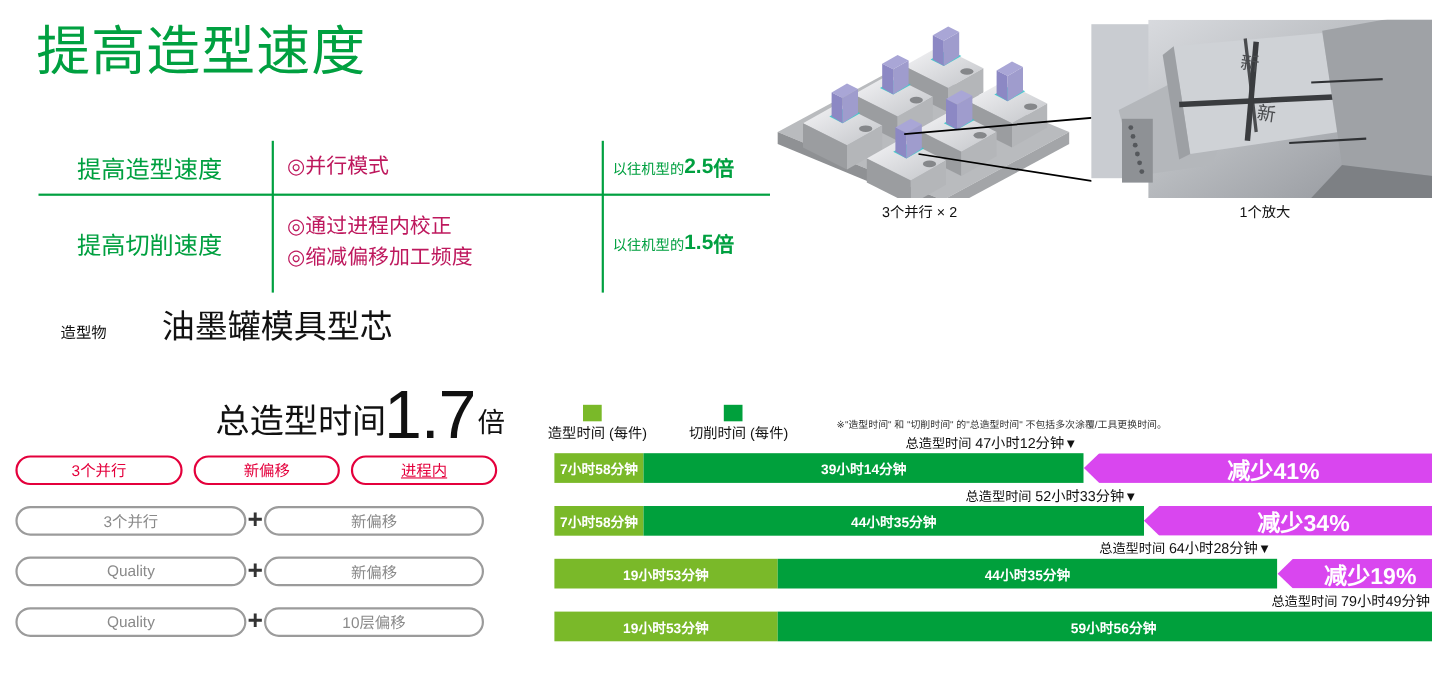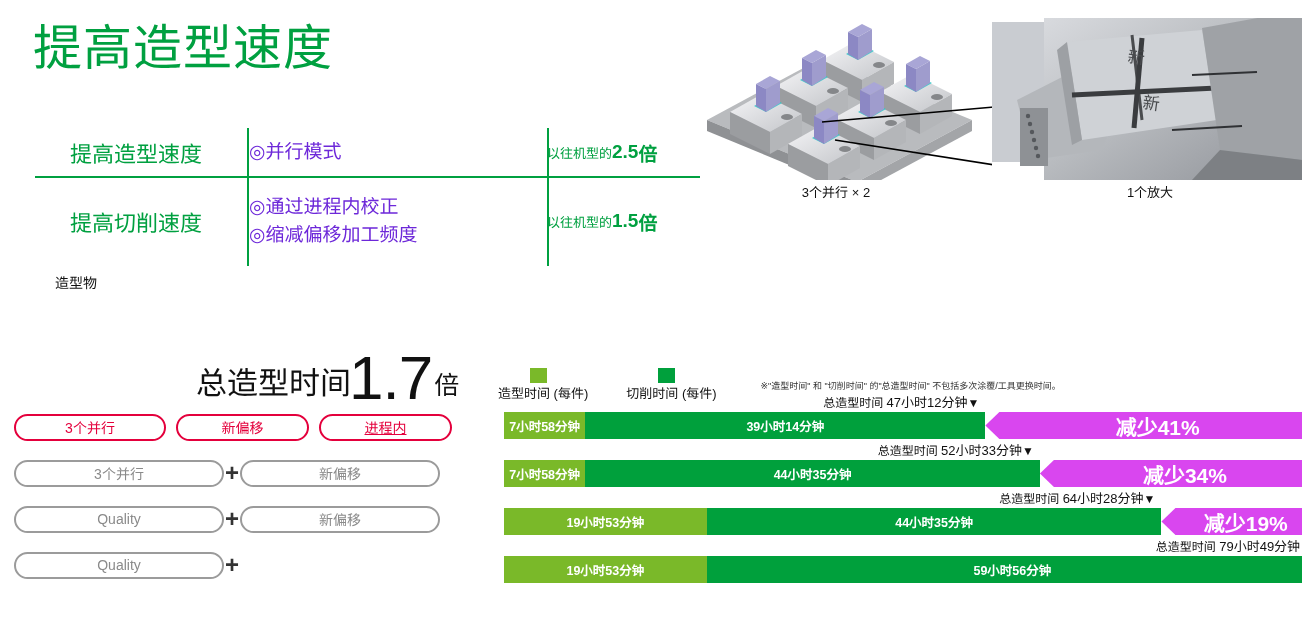--- a/index.html
+++ b/index.html
@@ -74,32 +74,32 @@
     color: #00A040;
     box-sizing: border-box;
     padding-right: 10px;
   }
   .desc-cell {
     width: 300px;
     display: flex;
     flex-direction: column;
     justify-content: center;
     box-sizing: border-box;
-    padding-left: 2px;
+    padding-left: 14px;
     font-size: 19px;
-    color: #6d28d9;
+    color: #be185d;
   }
   .desc-cell .dline { line-height: 28px; white-space: nowrap; }
   .desc-cell .indent { padding-left: 20px; }
   .rate-cell {
     width: 153px;
     display: flex;
     align-items: center;
     box-sizing: border-box;
-    padding-left: 0;
+    padding-left: 10px;
     font-size: 13px;
     color: #00A040;
     white-space: nowrap;
   }
   .rate-cell b { font-size: 19px; font-weight: bold; }
 
   
   #object-line {
     left: 55px;
     top: 272px;
@@ -272,20 +272,21 @@
     <div class="rate-cell">
       <span>以往机型的</span>
         <b>1.5</b>
         <b>倍</b>
     </div>
   </div>
 </div>
 
 <div class="abs" id="object-line">
   <span class="small-label">造型物</span>
+  <span class="big-label">油墨罐模具型芯</span>
 </div>
 
 <div class="abs" id="photo-area">
   <svg class="cad-svg" width="630" height="180" viewBox="0 0 630 180">
     <defs>
       <linearGradient id="metalG" x1="0" y1="0" x2="0" y2="1">
         <stop offset="0%" stop-color="#f2f2f2"></stop>
         <stop offset="100%" stop-color="#a8a8a8"></stop>
       </linearGradient>
       <linearGradient id="photoG" x1="0" y1="0" x2="1" y2="1">
@@ -426,20 +427,21 @@
     <div class="pill pill-w2">新偏移</div>
   </div>
   <div class="cfg-row">
     <div class="pill pill-w1">Quality</div>
     <span class="plus">+</span>
     <div class="pill pill-w2">新偏移</div>
   </div>
   <div class="cfg-row">
     <div class="pill pill-w1">Quality</div>
     <span class="plus">+</span>
+    <div class="pill pill-w2">10层偏移</div>
   </div>
 </div>
 
 <div class="abs" id="legend">
   <div class="legend-item">
     <span class="legend-swatch" style="background:#7AB929"></span>
     <span class="legend-text">造型时间 (每件)</span>
   </div>
   <div class="legend-item">
     <span class="legend-swatch" style="background:#00A03C"></span>

